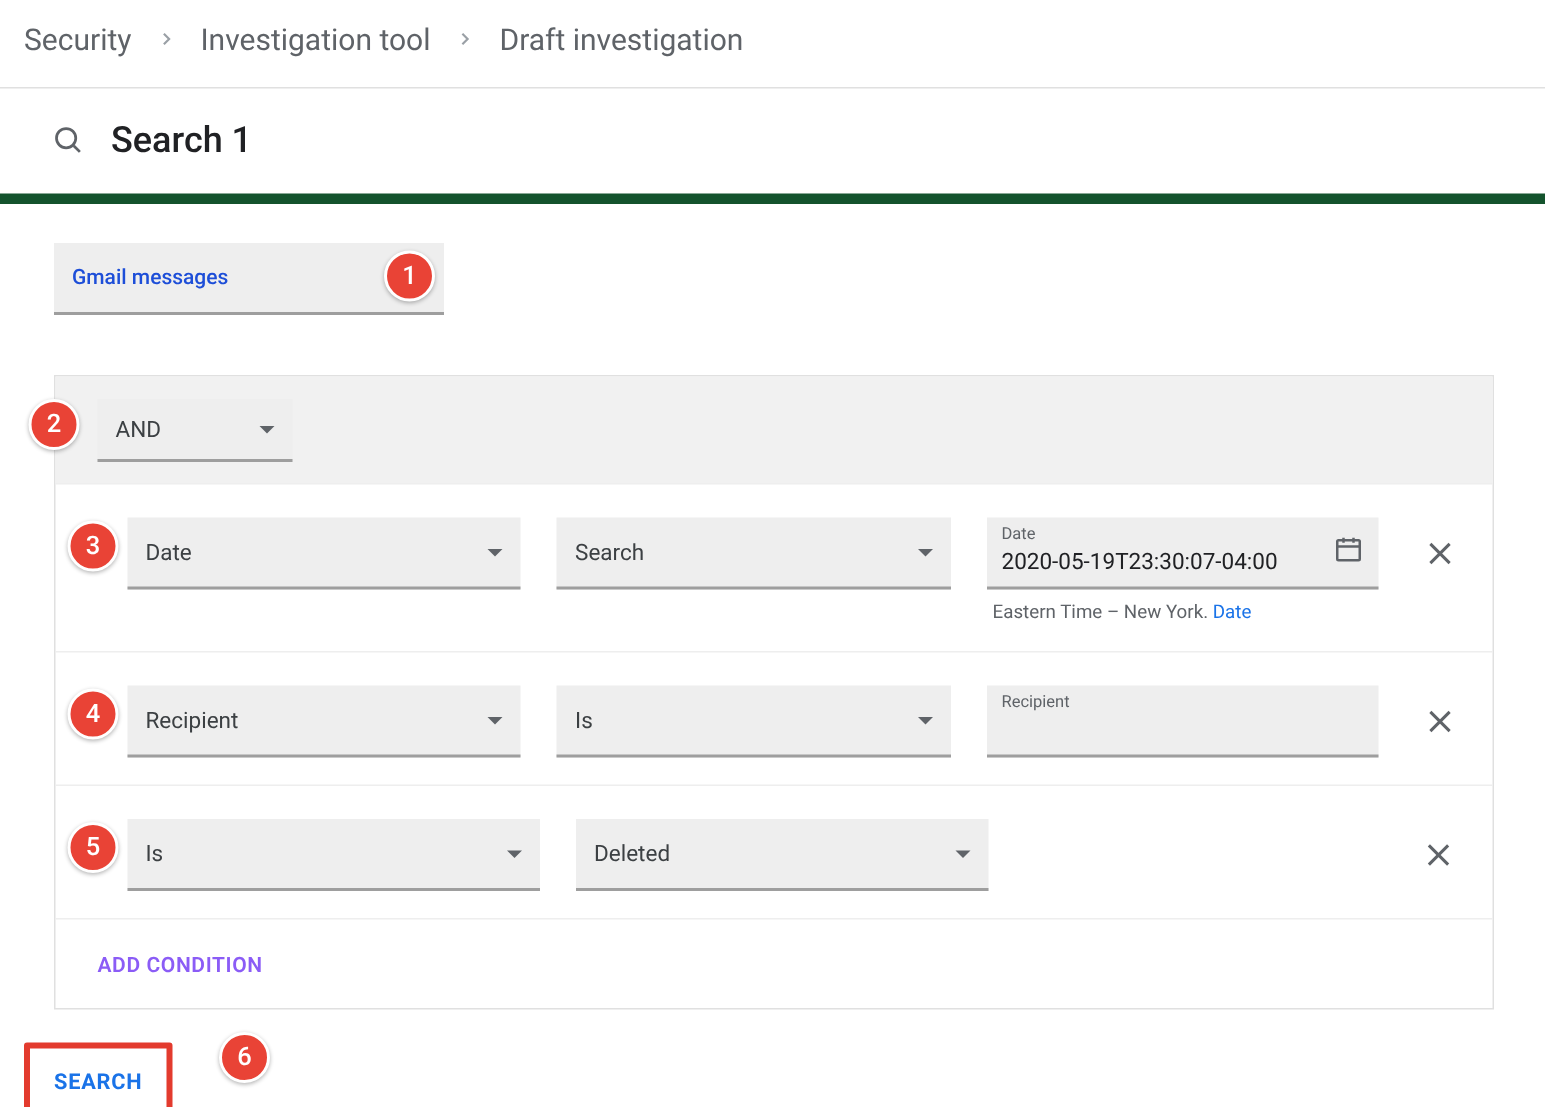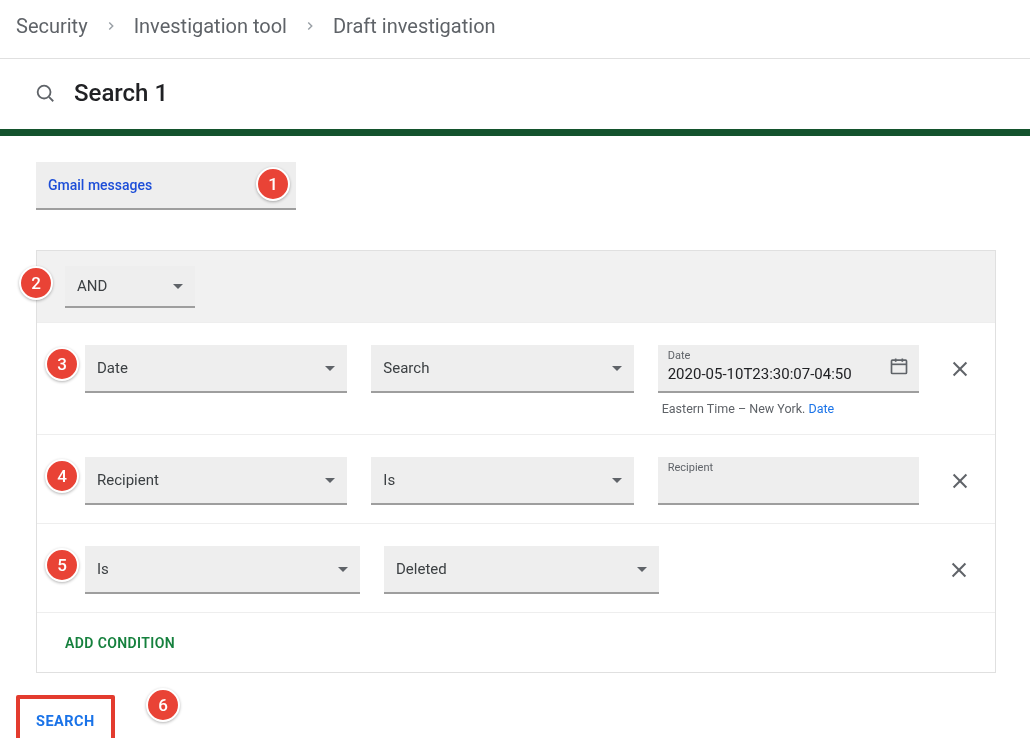--- a/index.html
+++ b/index.html
@@ -127,21 +127,21 @@
     font-size: 26px;
     cursor: pointer;
     margin-top: 6px;
     margin-left:auto;
   }
   .add-cond {
     padding: 20px 28px;
     border-top: 1px solid #eee;
   }
   .add-cond-btn {
-    color: #15803d;
+    color: #8b5cf6;
     font-weight: 600;
     font-size: 14px;
     letter-spacing: 0.4px;
     cursor: pointer;
   }
   .search-btn-wrap {
     margin-top: 22px;
     margin-left: -20px;
     display:inline-block;
     border: 4px solid #e33b2e;
@@ -228,21 +228,21 @@
         <span>Date</span>
         <span class="triangle"></span>
       </div>
       <div class="select-box sel-op">
         <span>Search</span>
         <span class="triangle"></span>
       </div>
       <div class="value-wrap">
         <div class="value-field">
           <span class="float-label">Date</span>
-          <span class="value-text">2020-05-10T23:30:07-04:50</span>
+          <span class="value-text">2020-05-19T23:30:07-04:00</span>
           <span class="cal-icon">
             <svg width="20" height="20" viewBox="0 0 24 24" fill="none" stroke="#5f6368" stroke-width="2">
                 <rect x="3" y="5" width="18" height="16" rx="1"></rect>
                 <line x1="3" y1="10" x2="21" y2="10"></line>
                 <line x1="8" y1="3" x2="8" y2="7"></line>
                 <line x1="16" y1="3" x2="16" y2="7"></line>
               </svg>
           </span>
         </div>
         <div class="tz-hint">

